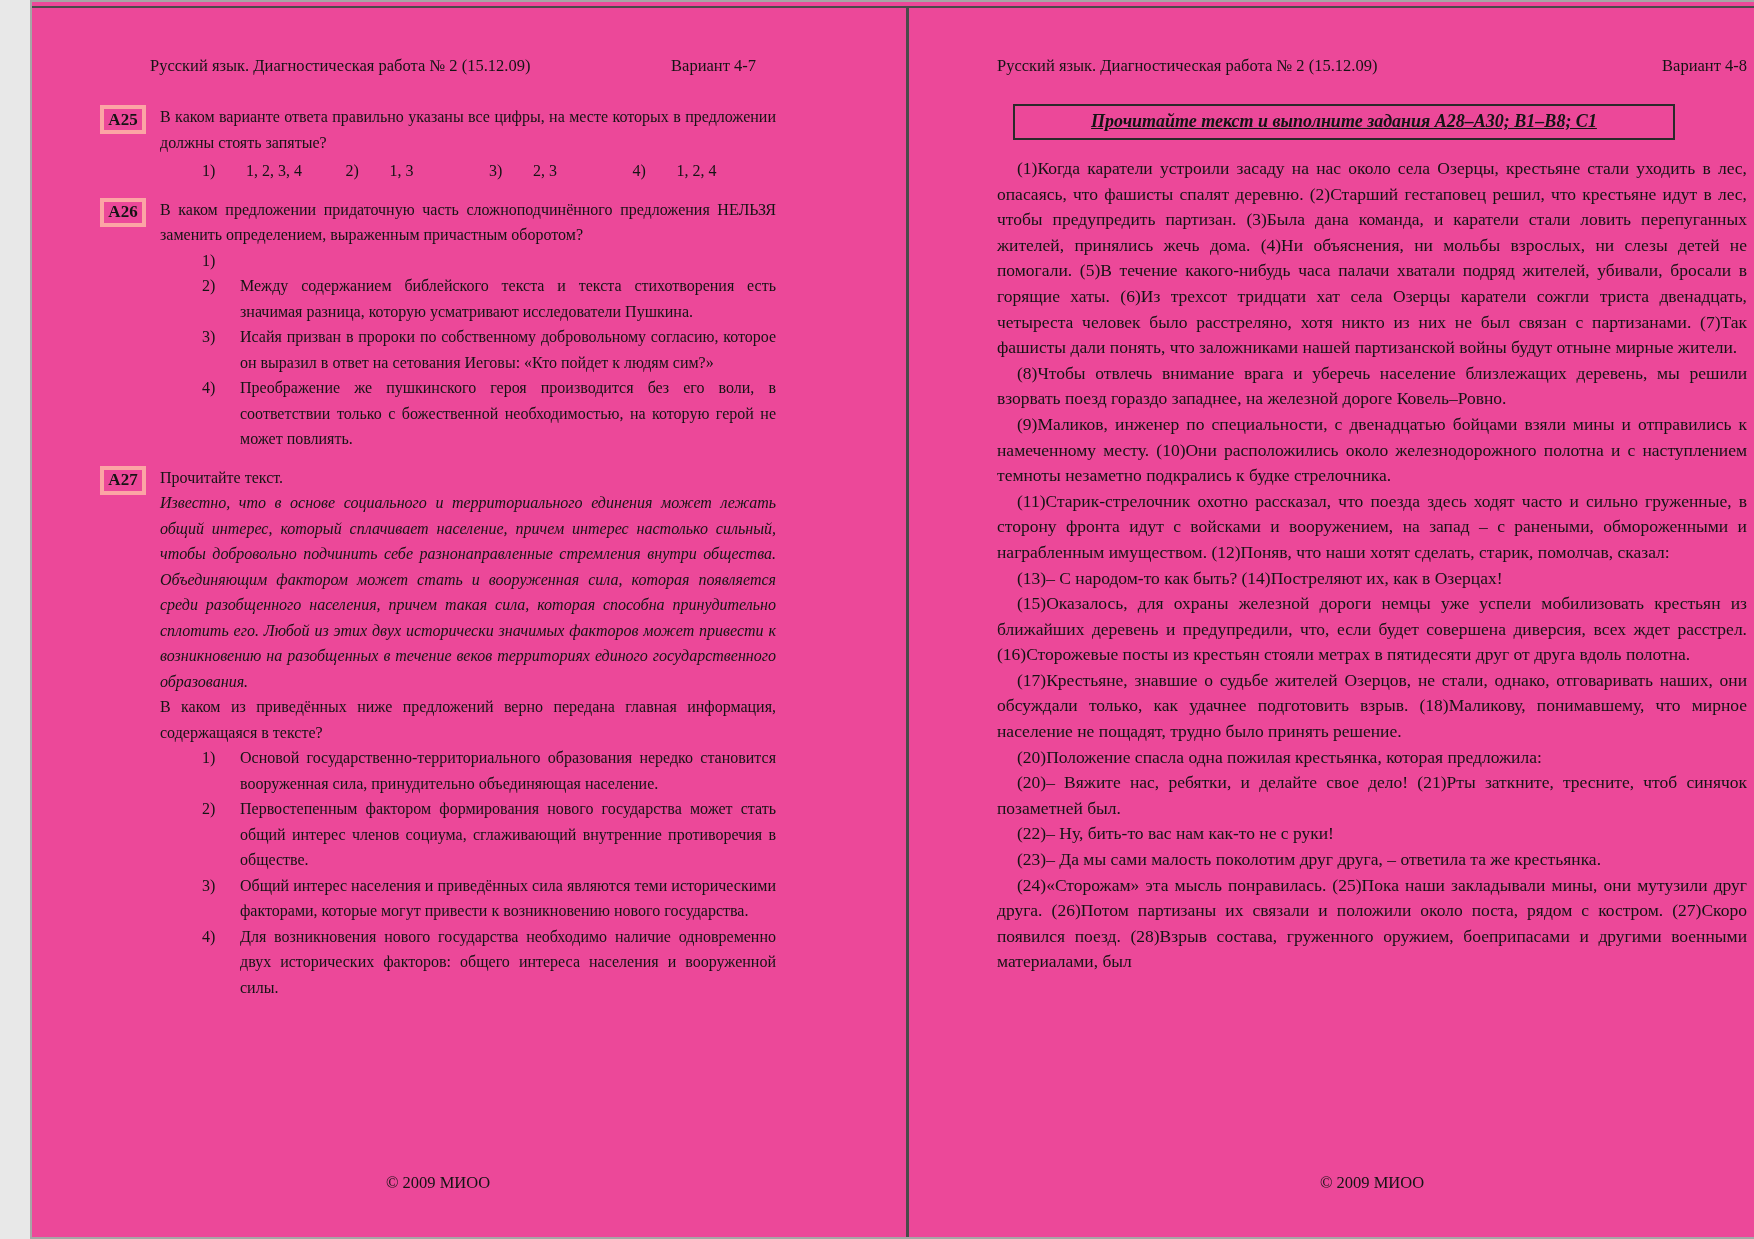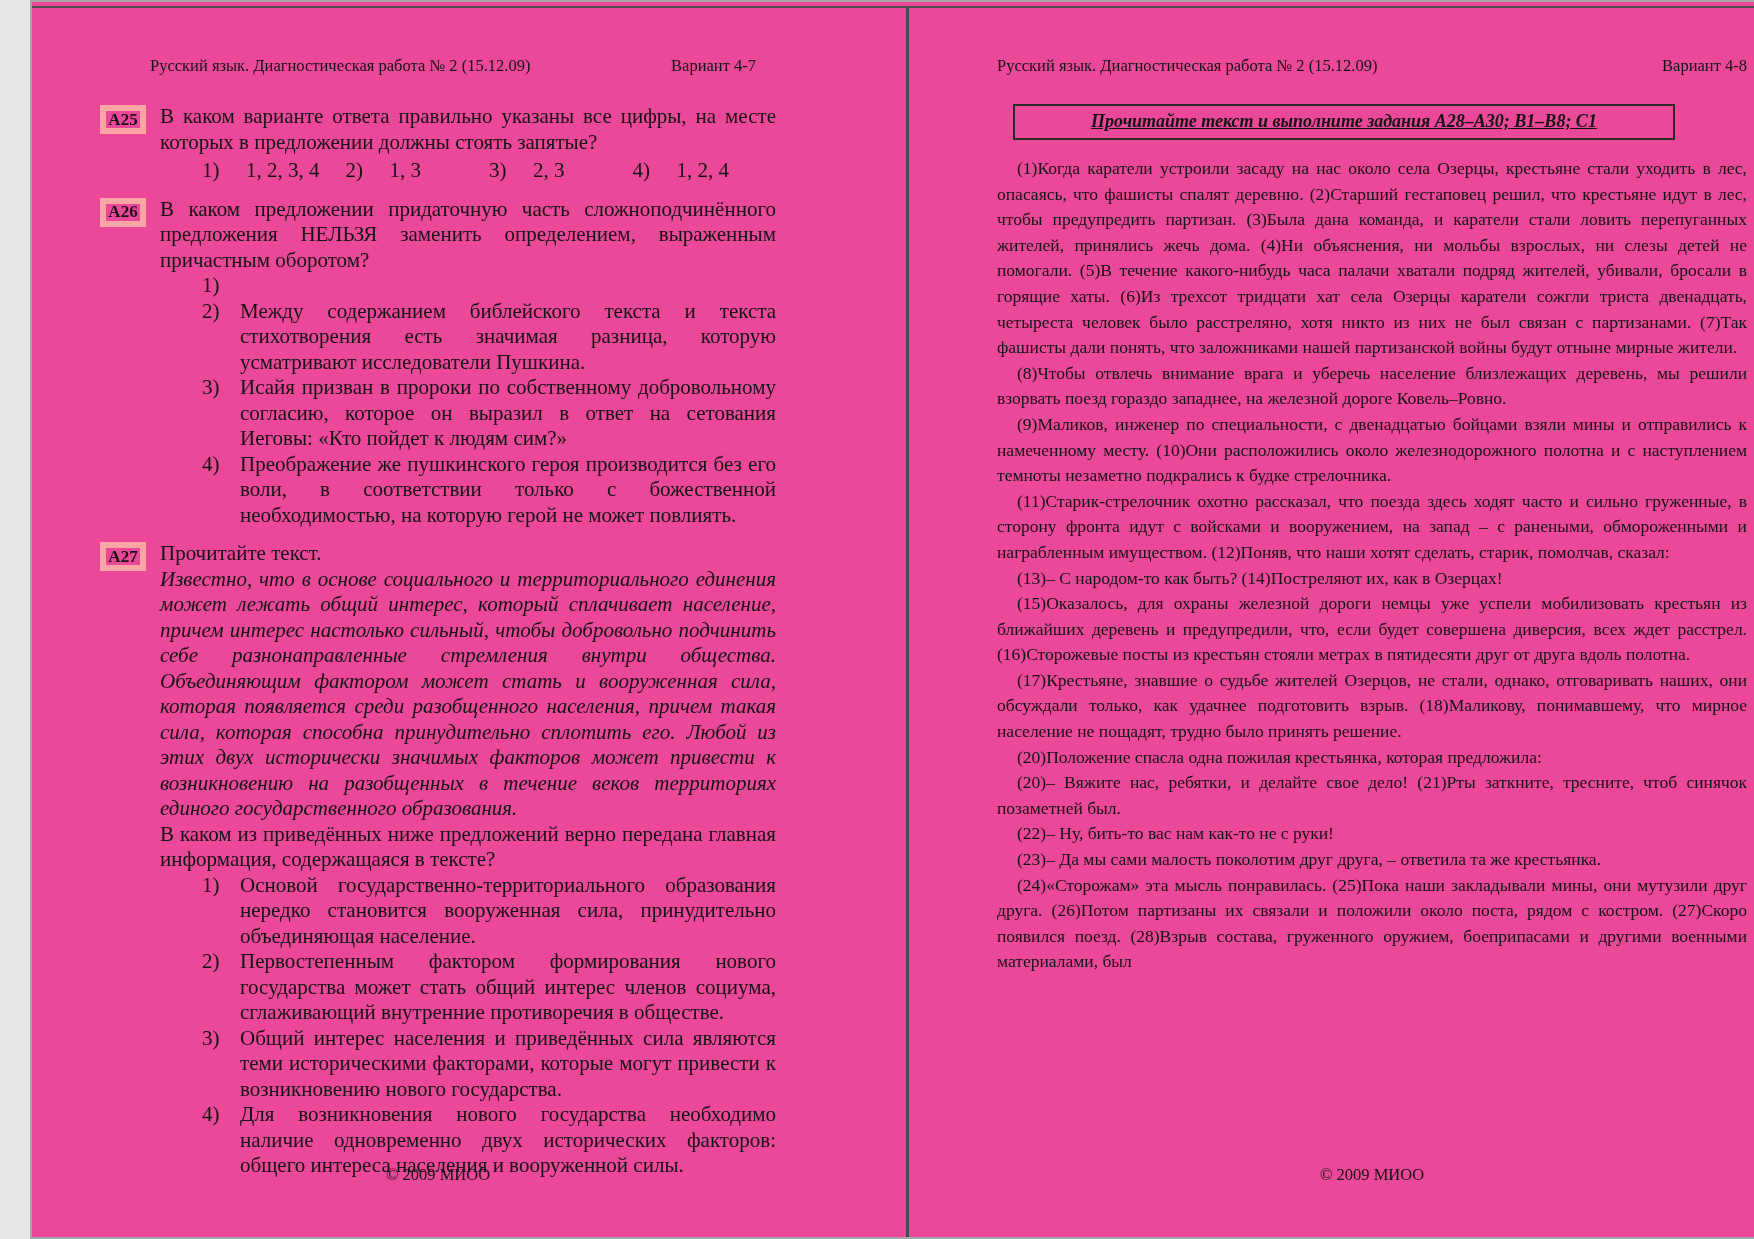--- a/index.html
+++ b/index.html
@@ -33,25 +33,25 @@
 
   .page-header {
     display: flex; justify-content: space-between; align-items: baseline;
     font-size: 16.5px; margin-bottom: 28px;
   }
   .page-left .page-header { padding-left: 50px; padding-right: 20px; }
 
   .q-block { display: flex; margin-bottom: 13px; }
   .q-label {
     flex: 0 0 46px; height: 29px; margin-top: 1px;
-    border: 6px solid #fca5a5;
+    border: 4px solid #fca5a5;
     display: flex; align-items: center; justify-content: center;
     font-weight: bold; font-size: 17px;
   }
-  .q-body { flex: 1; margin-left: 14px; font-size: 21px; line-height: 25.5px; }
+  .q-body { flex: 1; margin-left: 14px; font-size: 16px; line-height: 25.5px; }
   .stem { text-align: justify; }
   .bold-sentence { font-weight: bold; text-align: justify; line-height: 27.5px; margin-left: 6px; }
   .answers-row {
     display: flex; padding-left: 42px; margin-top: 3px;
   }
   .answers-row .ans { flex: 1; display: flex; }
   .answers-row .ans .num { width: 44px; }
   .opt { display: flex; padding-left: 42px; }
   .opt .num { flex: 0 0 38px; }
   .opt .opt-text { flex: 1; text-align: justify; }
@@ -62,21 +62,21 @@
     border: 2px solid #2a2a2a;
     padding: 5px 8px 6px;
     text-align: center;
     font-weight: bold; font-style: italic; font-size: 18px;
     text-decoration: underline;
   }
   .reading-text { font-size: 17.5px; line-height: 25.6px; }
   .reading-text p { text-align: justify; text-indent: 20px; }
 
   .page-footer {
-    position: absolute; bottom: 52px; left: 0; right: 0;
+    position: absolute; bottom: 44px; left: 0; right: 0;
     text-align: center; font-size: 16.5px;
   }
   .page-left  .page-footer { left: 68px;  right: 130px; }
   .page-right .page-footer { left: 88px;  right: 35px; }
 </style>
 </head>
 <body>
 
 <div class="sheet">
   <div class="top-rule"></div>

